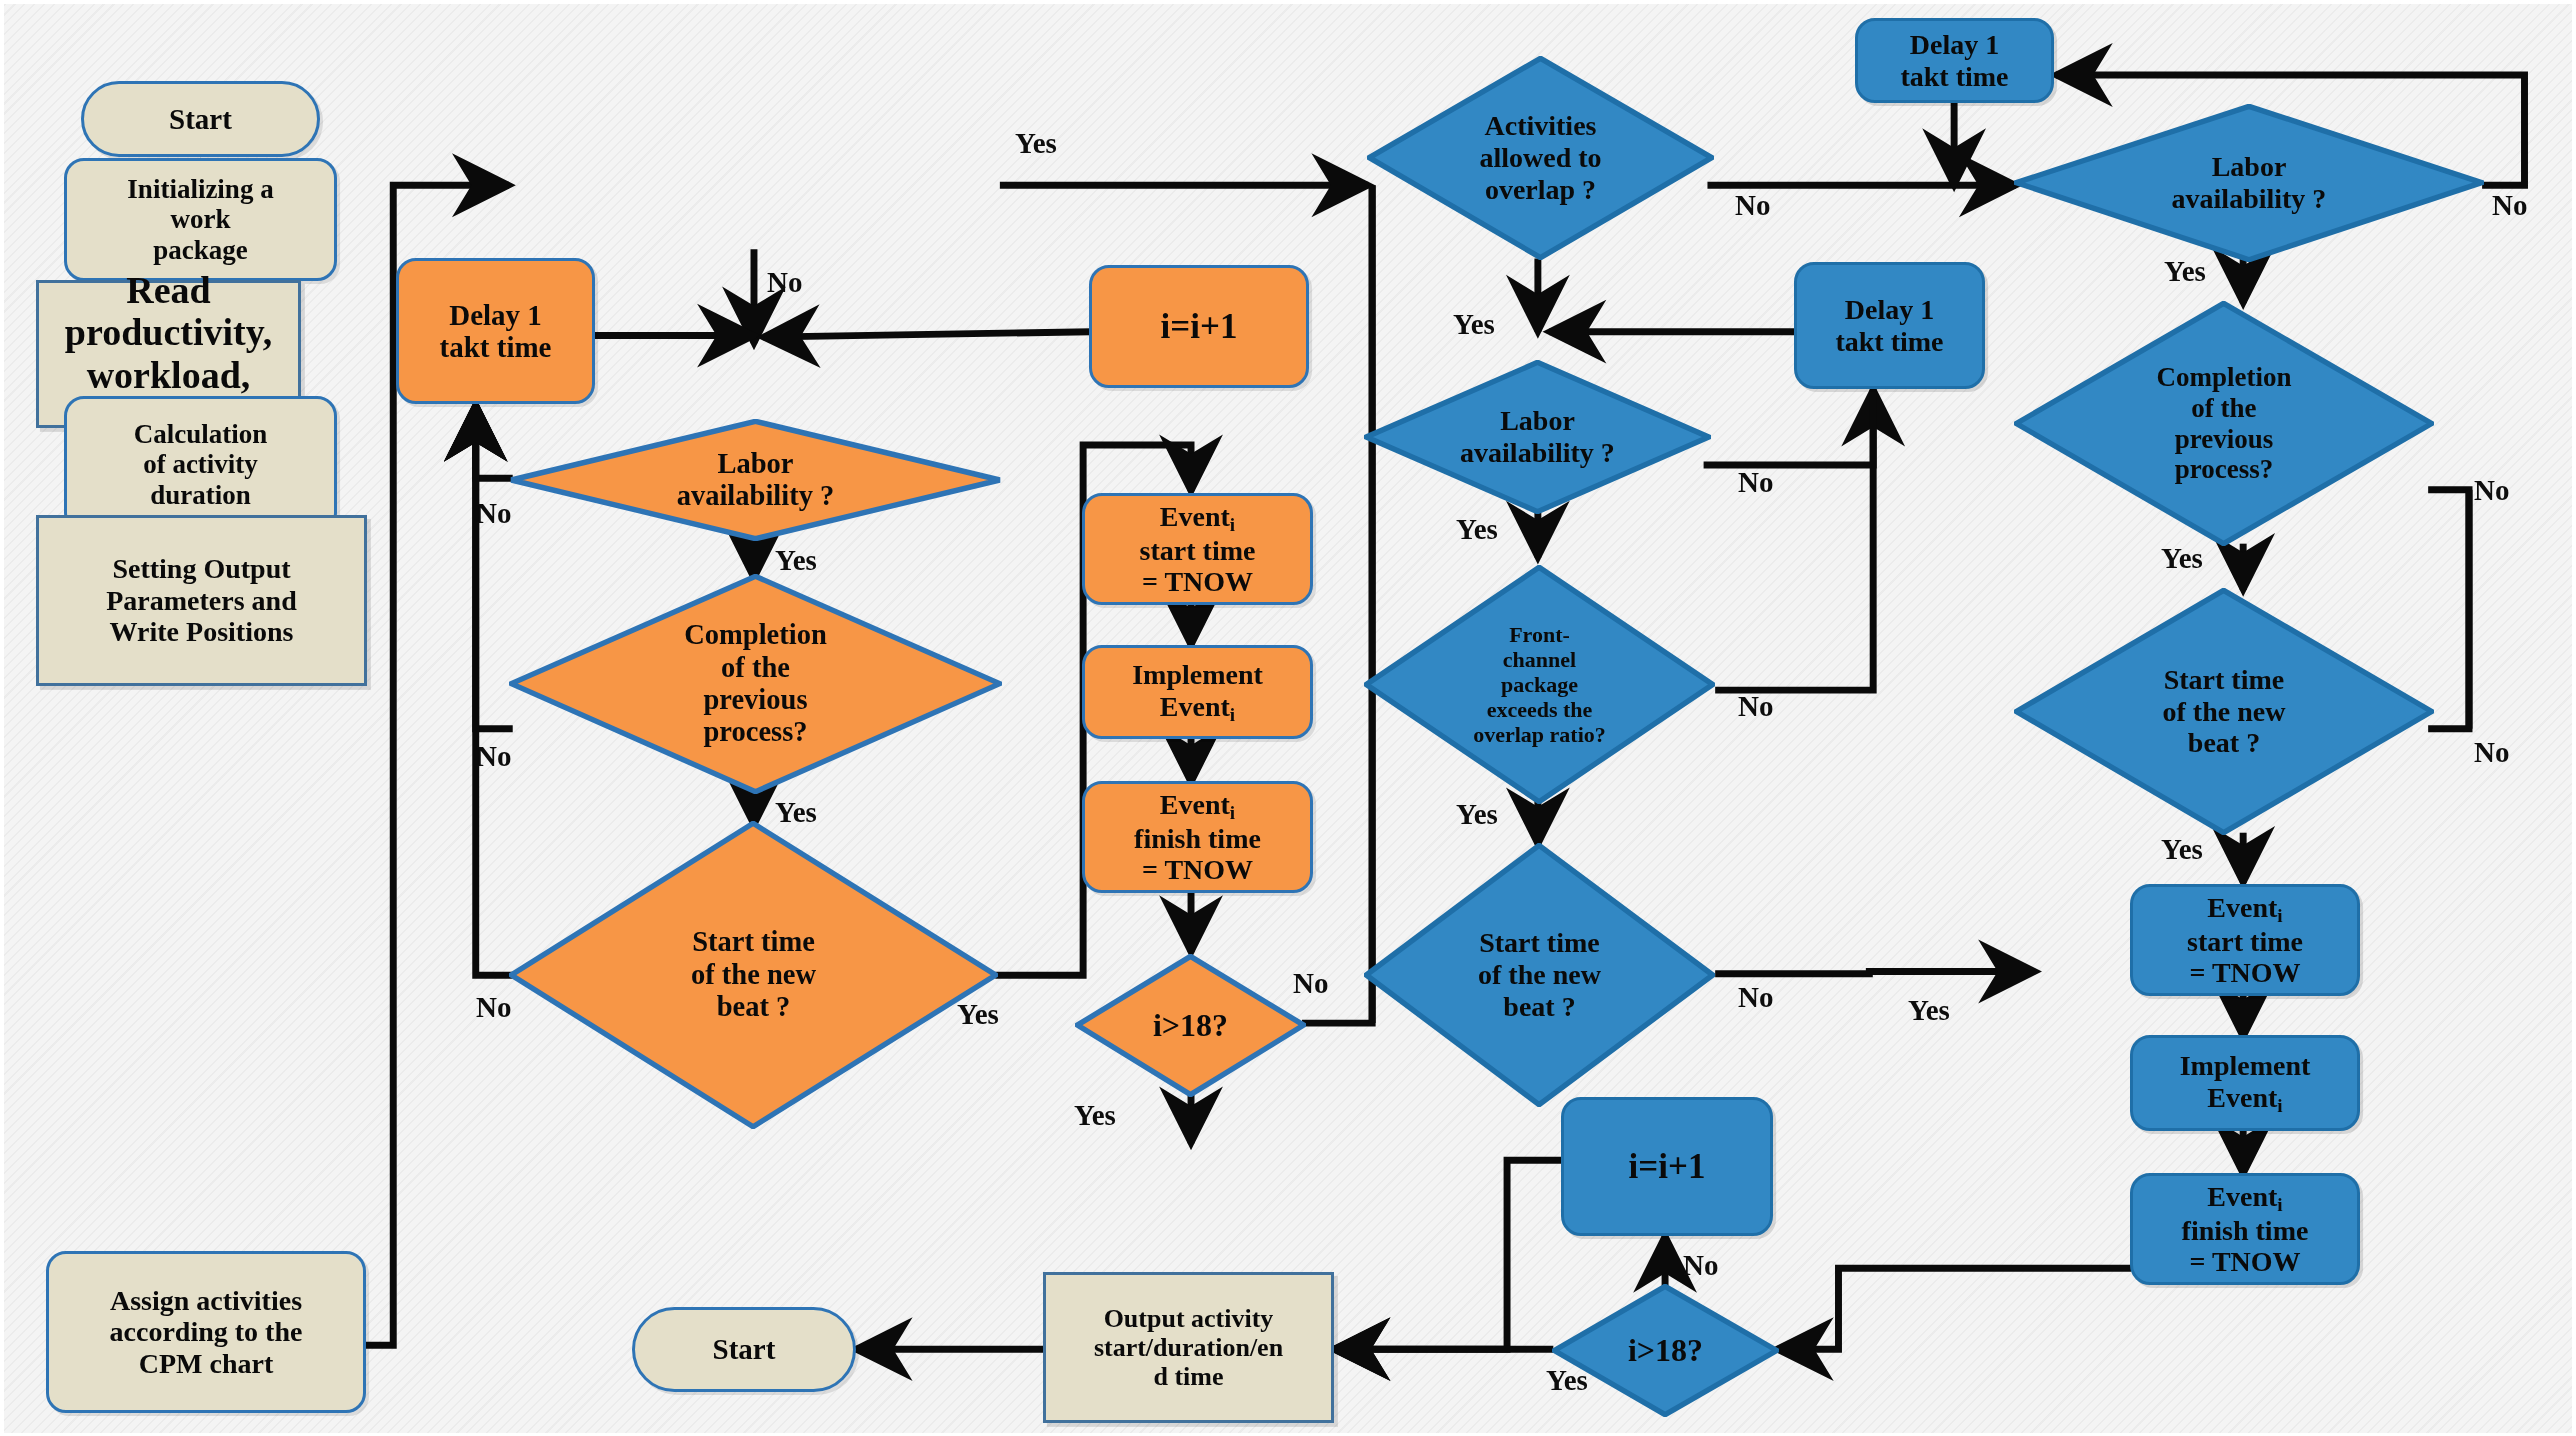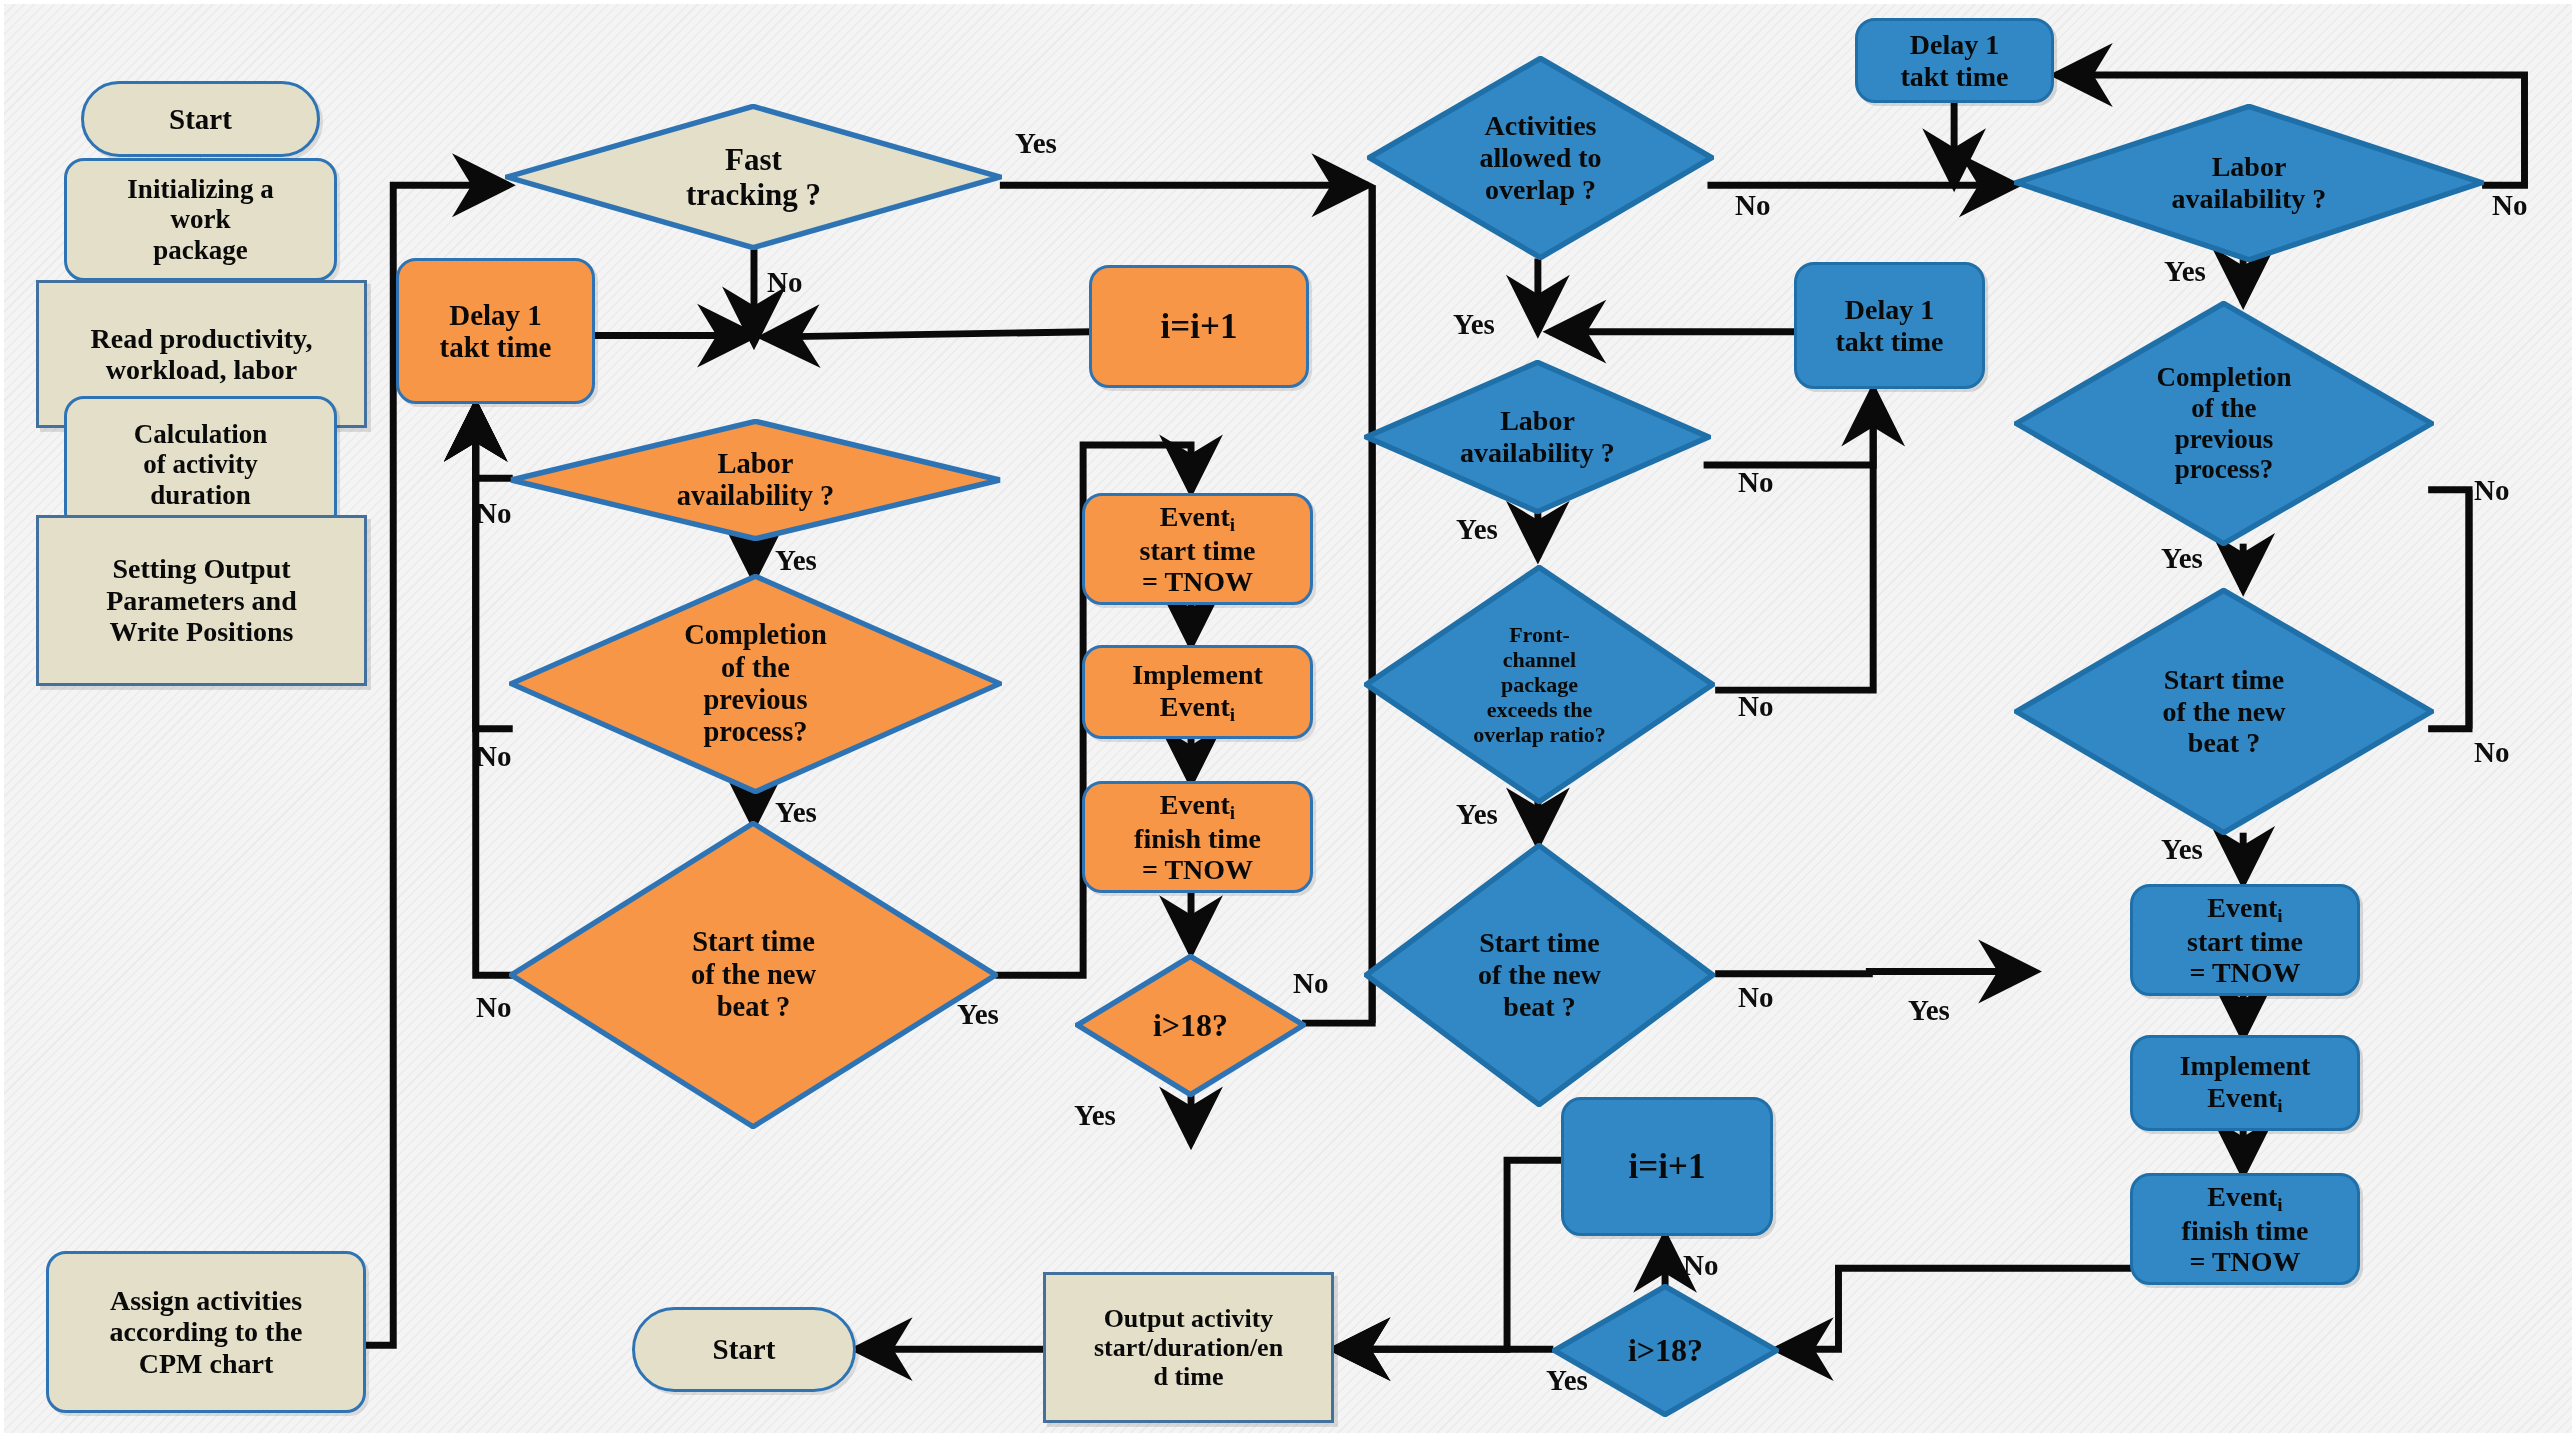--- a/index.html
+++ b/index.html
@@ -130,21 +130,21 @@
 <div class="node pill" style="left:77px;top:77px;width:239px;height:76px;font-size:29px;">
   <span>Start</span>
 </div>
 
 <div class="node round" style="left:60px;top:154px;width:273px;height:123px;font-size:27px;flex-direction:column;">
   <span>Initializing a</span>
   <span>work</span>
   <span>package</span>
 </div>
 
-<div class="node rect" style="left:32px;top:276px;width:331px;height:148px;font-size:28px;flex-direction:column;">
+<div class="node rect" style="left:32px;top:276px;width:265px;height:148px;font-size:38px;flex-direction:column;">
   <span>Read productivity,</span>
   <span>workload, labor</span>
 </div>
 
 <div class="node round" style="left:60px;top:392px;width:273px;height:137px;font-size:27px;flex-direction:column;">
   <span>Calculation</span>
   <span>of activity</span>
   <span>duration</span>
 </div>
 
@@ -153,29 +153,20 @@
   <span>Parameters and</span>
   <span>Write Positions</span>
 </div>
 
 <div class="node round" style="left:42px;top:1247px;width:320px;height:162px;font-size:28px;flex-direction:column;">
   <span>Assign activities</span>
   <span>according to the</span>
   <span>CPM chart</span>
 </div>
 
-<div class="dia" style="left:501px;top:100px;width:497px;height:146px;">
-  <svg class="shape" viewBox="0 0 645 190" preserveAspectRatio="none">
-    <polygon points="322,3 642,95 322,187 3,95" fill="#E4DFC9" stroke="#2E74B5" stroke-width="7"></polygon>
-  </svg>
-  <div class="txt" style="font-size:31px;flex-direction:column;">
-    <span>Fast</span>
-    <span>tracking ?</span>
-  </div>
-</div>
 
 <div class="node round-orange" style="left:392px;top:254px;width:199px;height:146px;font-size:29px;flex-direction:column;">
   <span>Delay 1</span>
   <span>takt time</span>
 </div>
 
 <div class="dia" style="left:505px;top:415px;width:493px;height:122px;">
   <svg class="shape" viewBox="0 0 640 158" preserveAspectRatio="none">
     <polygon points="320,3 637,79 320,155 3,79" fill="#F79646" stroke="#2E74B5" stroke-width="7"></polygon>
   </svg>

